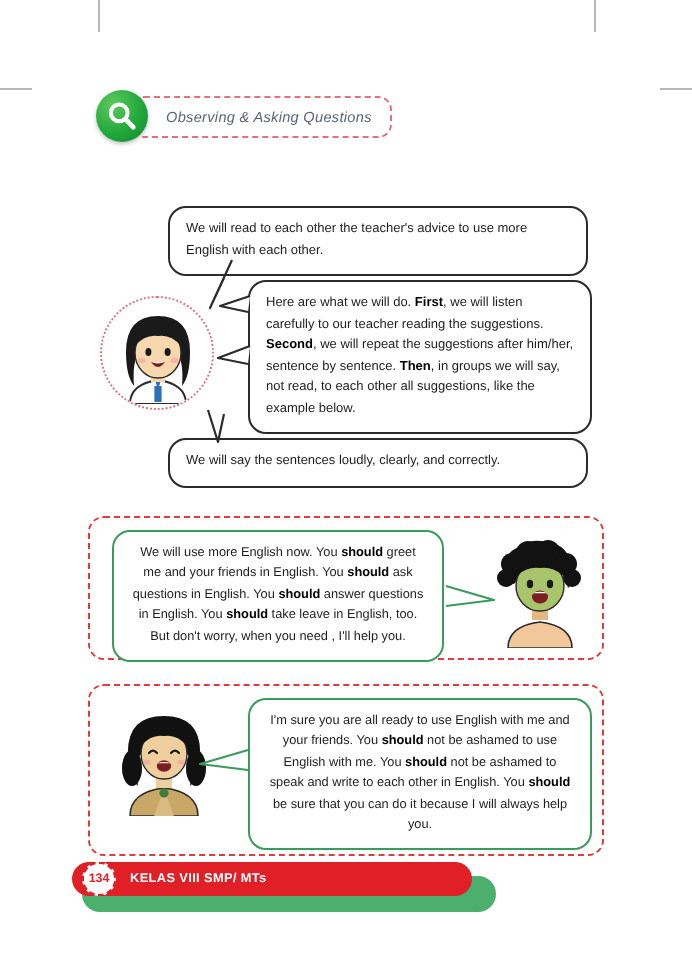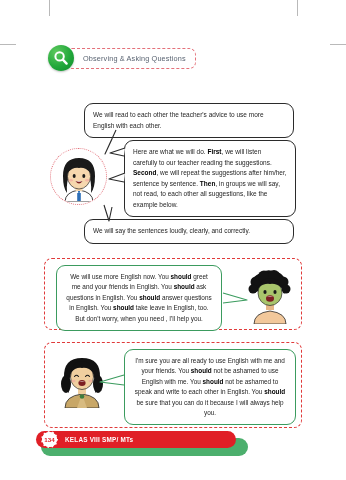--- a/index.html
+++ b/index.html
@@ -33,21 +33,21 @@
   .header-pill{
     margin-left:-9px;
     border:1px dashed #e4717a;
     border-radius:7px;
     height:19px;
     display:flex;align-items:center;
     padding:0 9px 0 17px;
     background:#fff;
   }
   .header-pill span{
-    font-size:7.3px;color:#5a6472;letter-spacing:.15px;white-space:nowrap;
+    font-size:7.3px;color:#5a6472;letter-spacing:.15px;white-space:nowrap;font-style:italic;
   }
 
   
   .bubble{
     position:absolute;
     background:#ffffff;
     border:1.15px solid #2b2b2b;
     border-radius:9px;
     box-sizing:border-box;
     padding:6px 8px;

